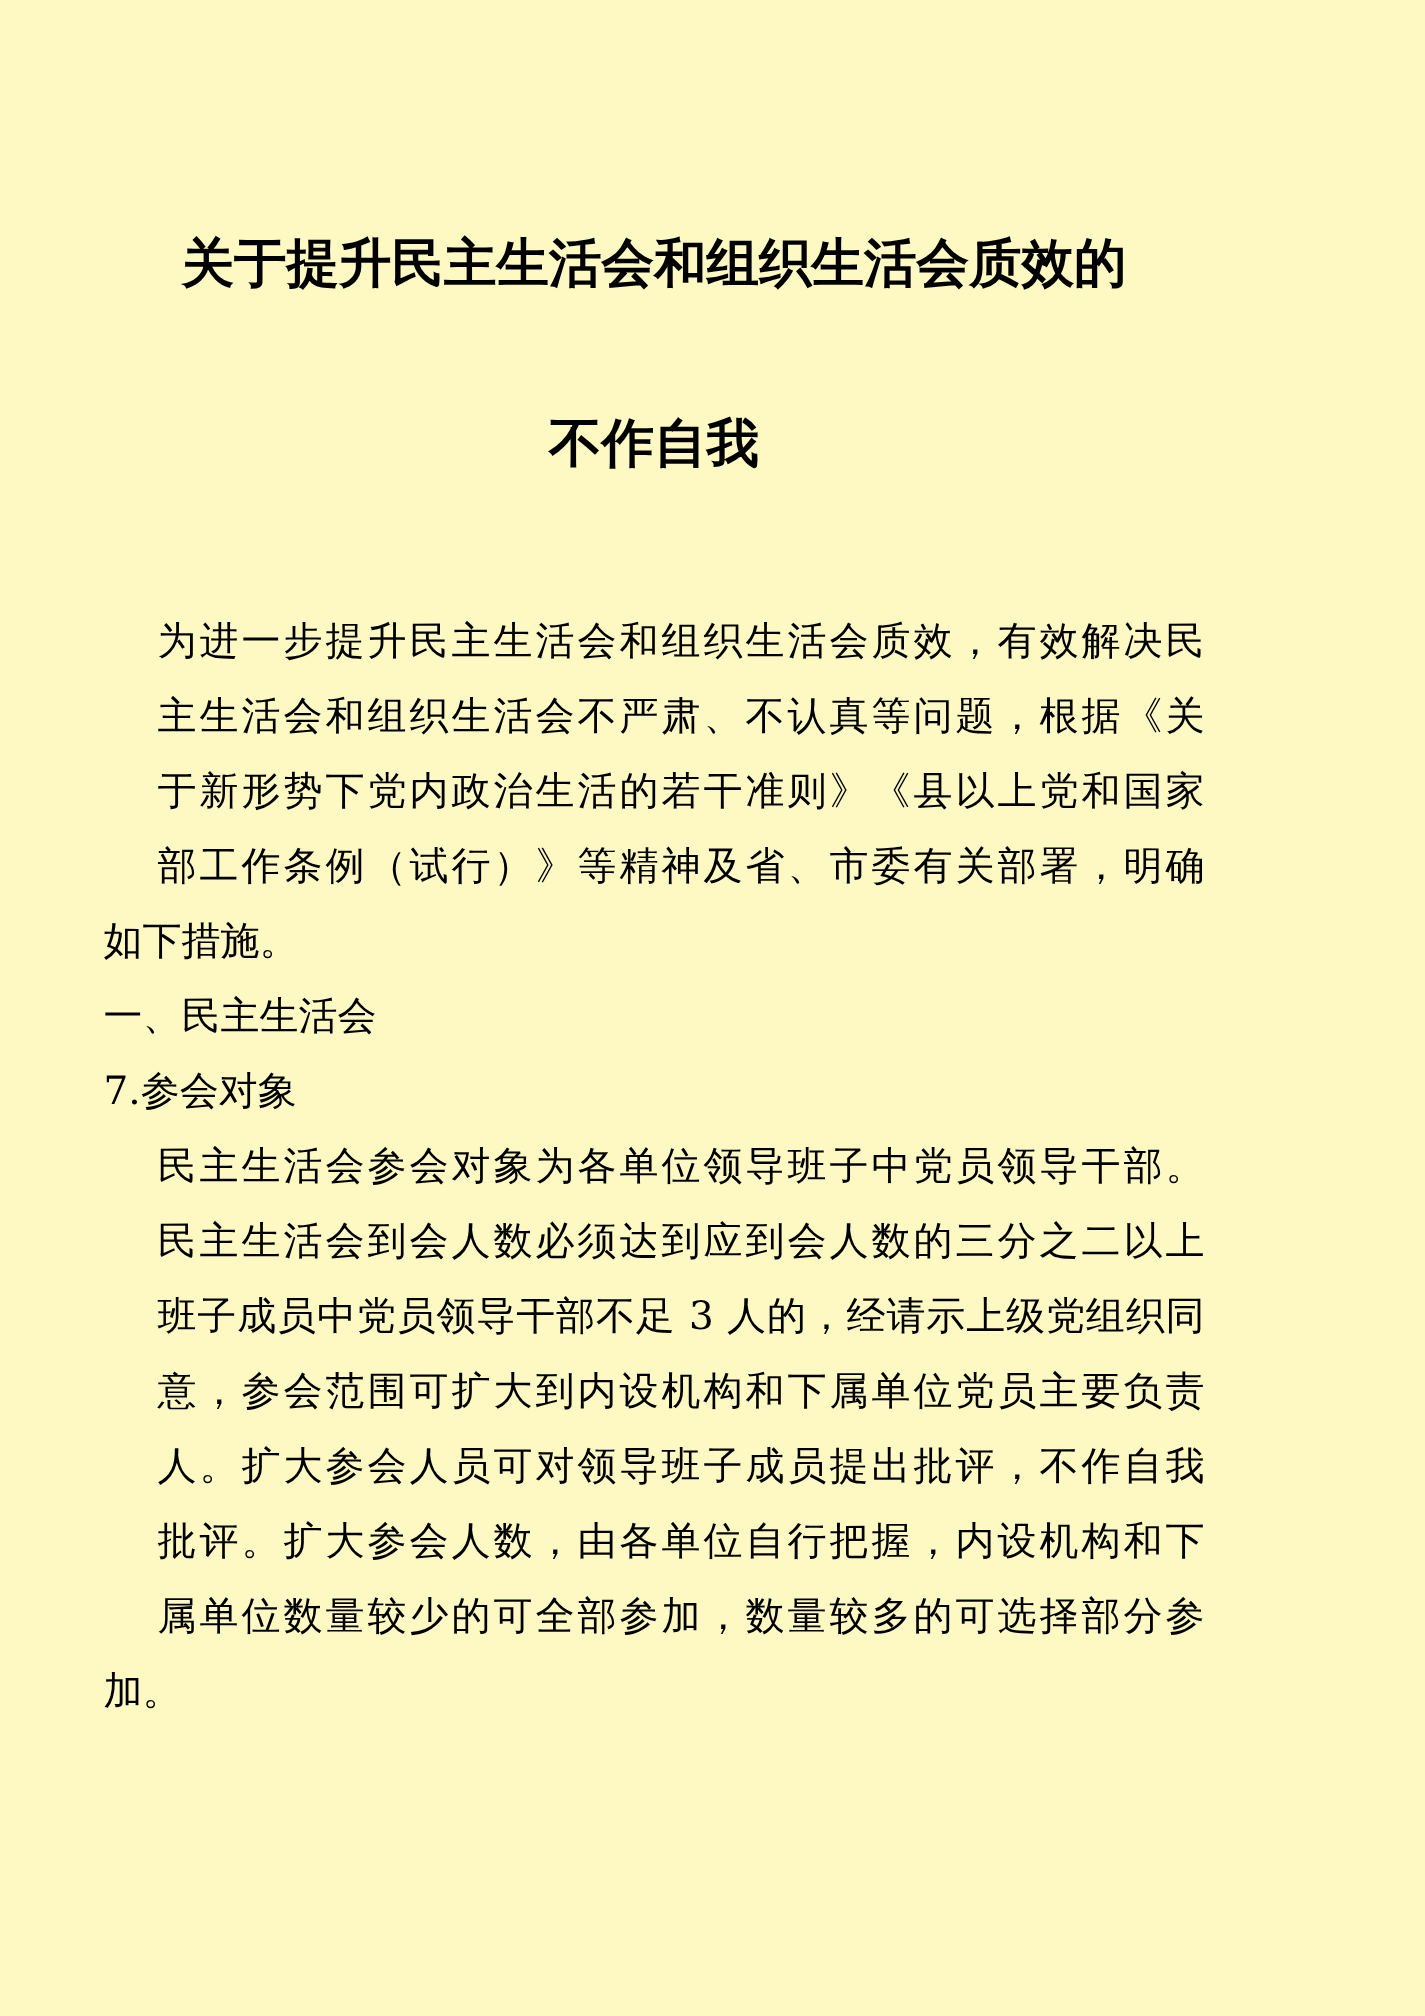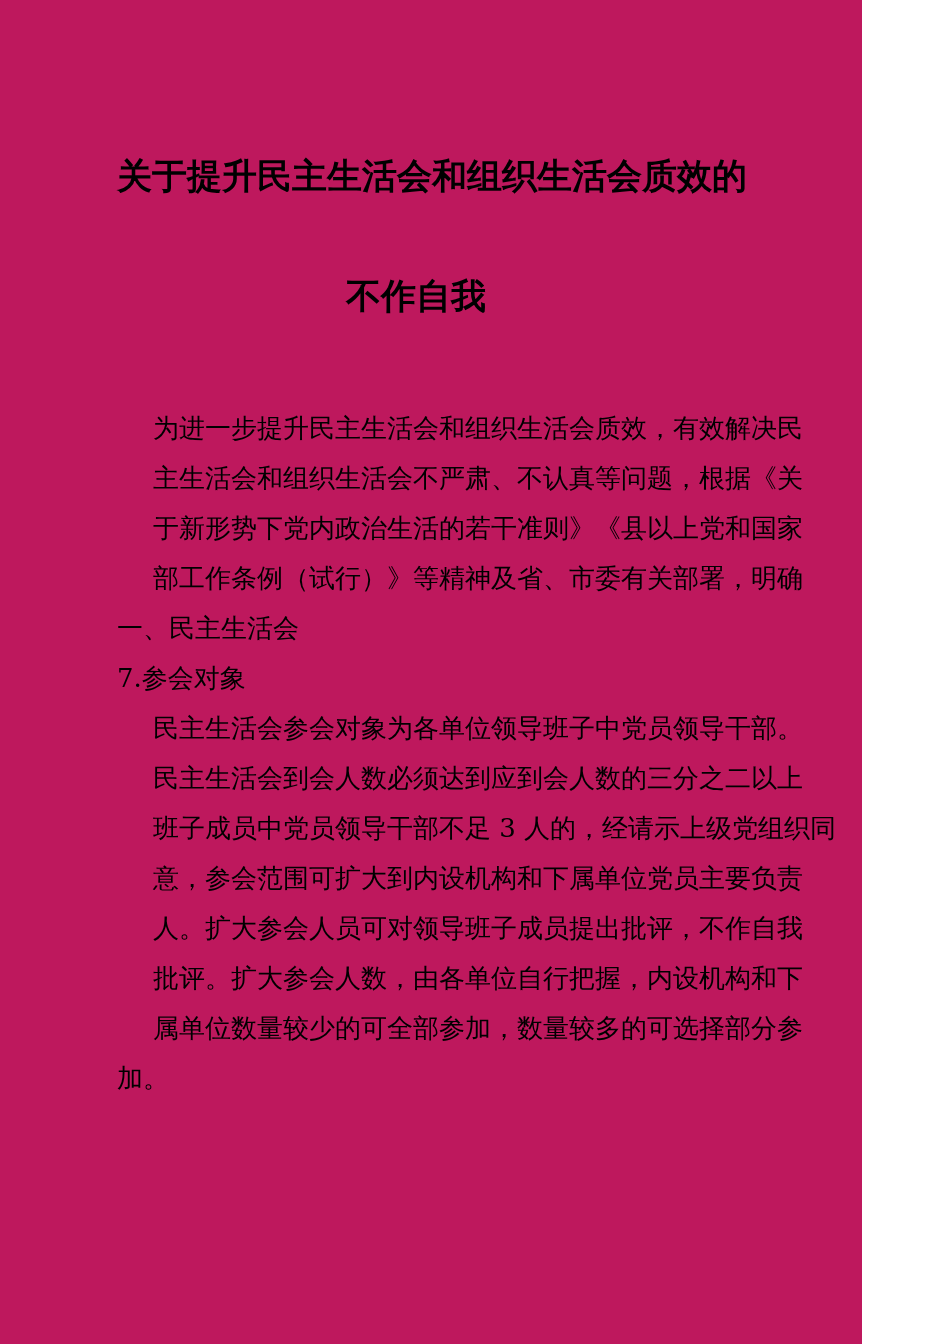--- a/index.html
+++ b/index.html
@@ -9,24 +9,24 @@
   }
   body {
     width: 950px;
     height: 1344px;
     overflow: hidden;
     color: #000000;
     font-family: "DejaVu Serif", "Liberation Serif", serif;
   }
   .page {
     box-sizing: border-box;
-    width: 862px;
+    width: 950px;
     height: 1344px;
-    background: #be185d;
-    padding: 116px 147px 0 117px;
+    background: #fef9c3;
+    padding: 116px 147px 0 69px;
     overflow: hidden;
   }
   .doc-title {
     margin: 0;
     padding: 0;
     font-size: 35px;
     font-weight: 700;
     line-height: 120px;
     text-align: center;
     letter-spacing: 0;
@@ -59,20 +59,21 @@
   <h1 class="doc-title">
     <div class="title-line">关于提升民主生活会和组织生活会质效的</div>
     <div class="title-line">不作自我</div>
   </h1>
 
   <div class="doc-body">
     <div class="line j">为进一步提升民主生活会和组织生活会质效，有效解决民</div>
     <div class="line j">主生活会和组织生活会不严肃、不认真等问题，根据《关</div>
     <div class="line j">于新形势下党内政治生活的若干准则》《县以上党和国家</div>
     <div class="line j">部工作条例（试行）》等精神及省、市委有关部署，明确</div>
+    <div class="line">如下措施。</div>
     <div class="line">一、民主生活会</div>
     <div class="line">7.参会对象</div>
     <div class="line j">民主生活会参会对象为各单位领导班子中党员领导干部。</div>
     <div class="line j">民主生活会到会人数必须达到应到会人数的三分之二以上</div>
     <div class="line j">班子成员中党员领导干部不足 3 人的，经请示上级党组织同</div>
     <div class="line j">意，参会范围可扩大到内设机构和下属单位党员主要负责</div>
     <div class="line j">人。扩大参会人员可对领导班子成员提出批评，不作自我</div>
     <div class="line j">批评。扩大参会人数，由各单位自行把握，内设机构和下</div>
     <div class="line j">属单位数量较少的可全部参加，数量较多的可选择部分参</div>
     <div class="line">加。</div>

